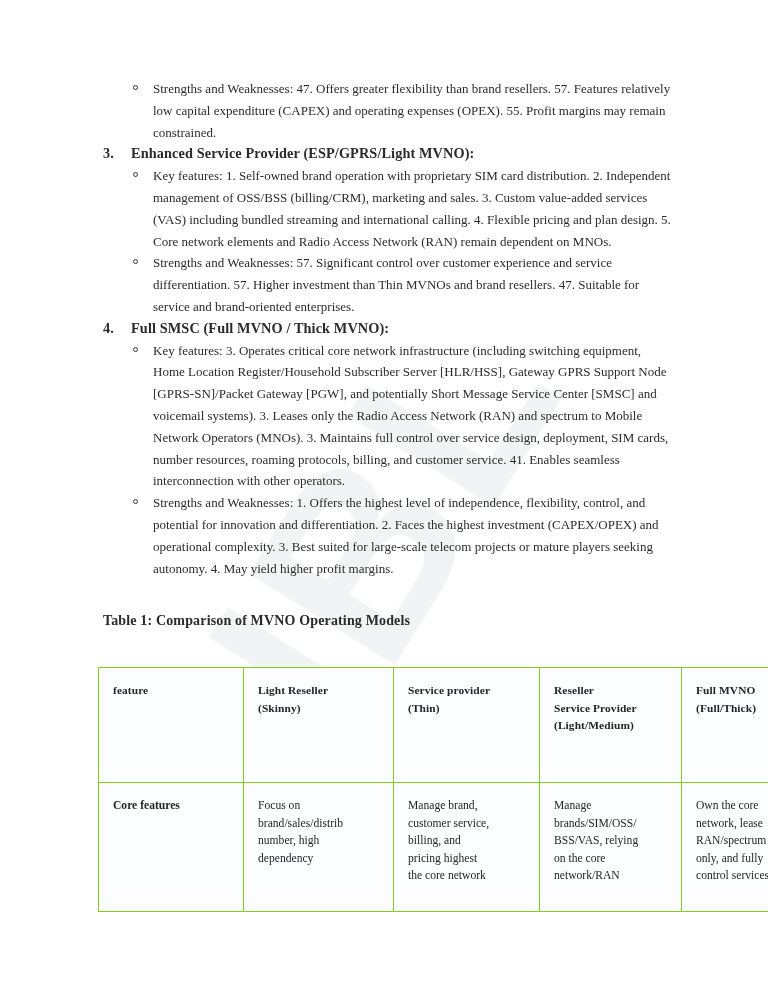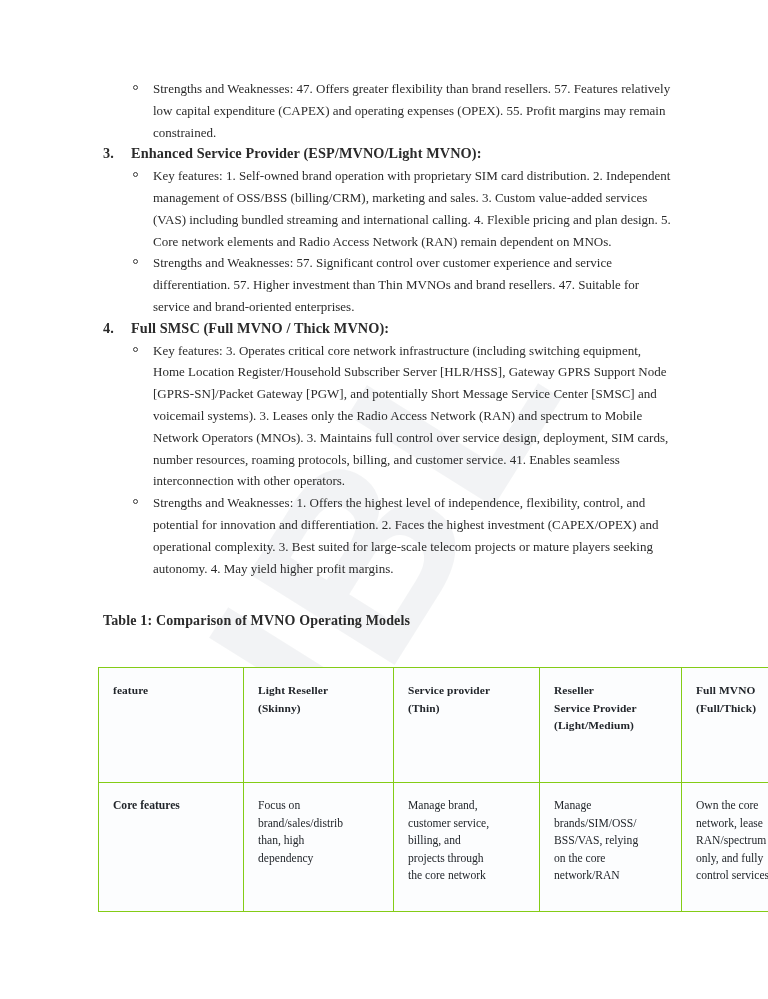--- a/index.html
+++ b/index.html
@@ -166,21 +166,21 @@
           <li class="lvl2-item">
             <span class="lvl2-bullet"></span>
             <span>Strengths and Weaknesses: 47. Offers greater flexibility than brand resellers. 57. Features relatively low capital expenditure (CAPEX) and operating expenses (OPEX). 55. Profit margins may remain constrained.</span>
           </li>
         </ul>
       </li>
 
       <li class="lvl1-item">
         <div class="lvl1-head">
           <span class="lvl1-num">3.</span>
-          <span>Enhanced Service Provider (ESP/MVNO/Light MVNO):</span>
+          <span>Enhanced Service Provider (ESP/GPRS/Light MVNO):</span>
         </div>
         <ul class="lvl2-list">
           <li class="lvl2-item">
             <span class="lvl2-bullet"></span>
             <span>Key features: 1. Self-owned brand operation with proprietary SIM card distribution. 2. Independent management of OSS/BSS (billing/CRM), marketing and sales. 3. Custom value-added services (VAS) including bundled streaming and international calling. 4. Flexible pricing and plan design. 5. Core network elements and Radio Access Network (RAN) remain dependent on MNOs.</span>
           </li>
           <li class="lvl2-item">
             <span class="lvl2-bullet"></span>
             <span>Strengths and Weaknesses: 57. Significant control over customer experience and service differentiation. 57. Higher investment than Thin MVNOs and brand resellers. 47. Suitable for service and brand-oriented enterprises.</span>
           </li>
@@ -233,28 +233,28 @@
               <span class="cellline">(Full/Thick)</span>
             </td>
           </tr>
           <tr class="body-row">
             <td class="cw0 rowhdr">
               <span class="cellline">Core features</span>
             </td>
             <td class="cw1">
               <span class="cellline">Focus on</span>
               <span class="cellline">brand/sales/distrib</span>
-              <span class="cellline">than, high</span>
+              <span class="cellline">number, high</span>
               <span class="cellline">dependency</span>
             </td>
             <td class="cw2">
               <span class="cellline">Manage brand,</span>
               <span class="cellline">customer service,</span>
               <span class="cellline">billing, and</span>
-              <span class="cellline">projects through</span>
+              <span class="cellline">pricing highest</span>
               <span class="cellline">the core network</span>
             </td>
             <td class="cw3">
               <span class="cellline">Manage</span>
               <span class="cellline">brands/SIM/OSS/</span>
               <span class="cellline">BSS/VAS, relying</span>
               <span class="cellline">on the core</span>
               <span class="cellline">network/RAN</span>
             </td>
             <td class="cw4">

